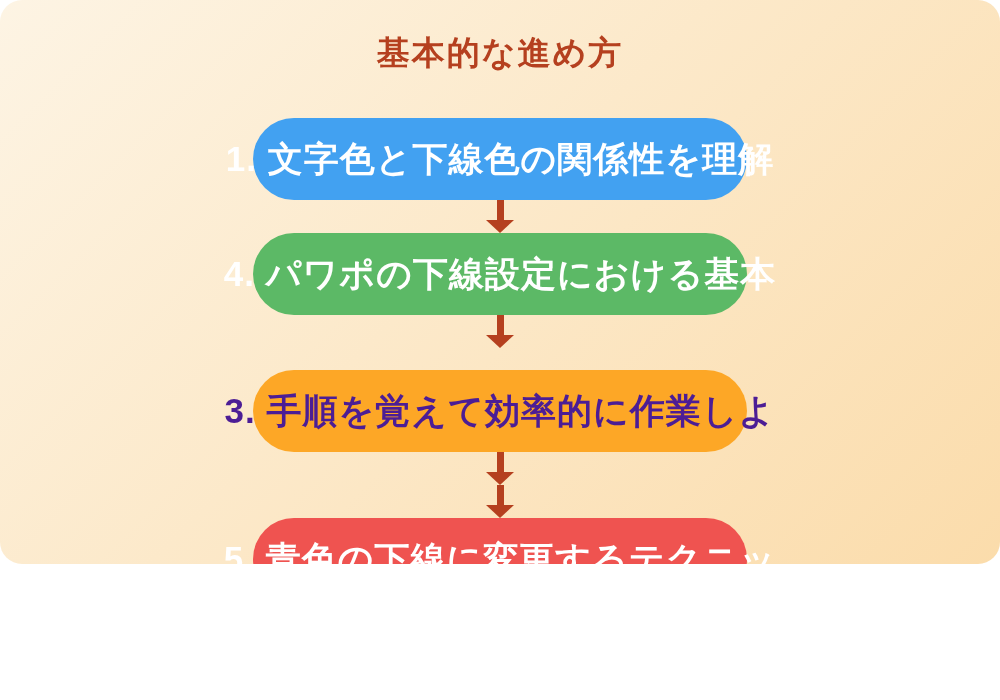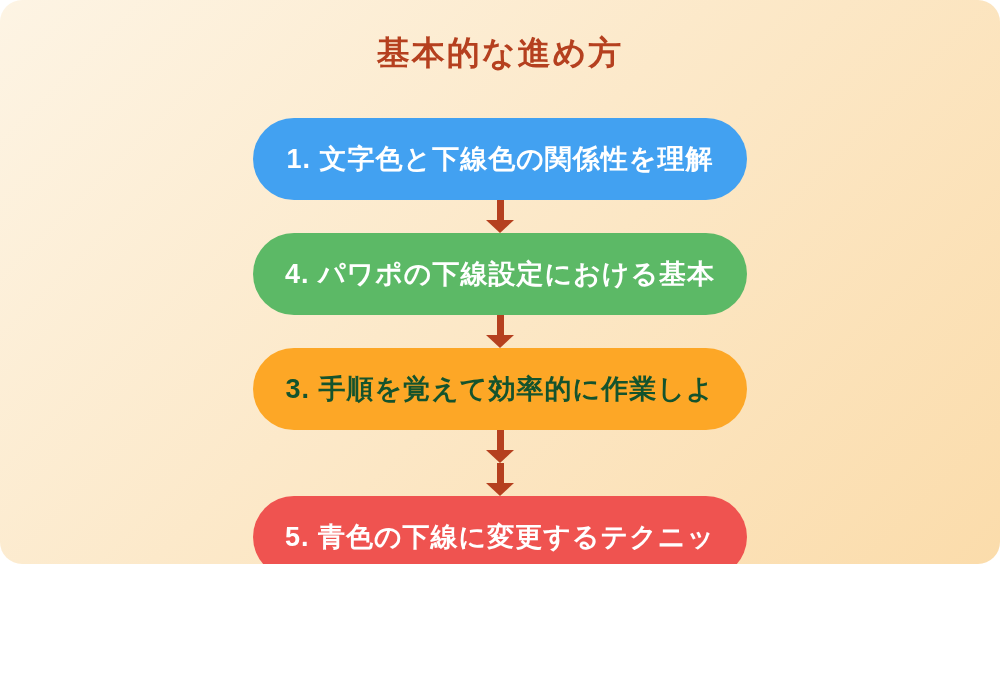--- a/index.html
+++ b/index.html
@@ -32,21 +32,21 @@
     align-items: center;
   }
   .step {
     width: 494px;
     height: 82px;
     border-radius: 41px;
     display: flex;
     align-items: center;
     justify-content: center;
     color: #ffffff;
-    font-size: 27px;
+    font-size: 35px;
     font-weight: bold;
     letter-spacing: 1px;
     white-space: nowrap;
   }
   .arrow {
     height: 33px;
     display: flex;
     flex-direction: column;
     align-items: center;
     justify-content: flex-end;
@@ -78,21 +78,21 @@
       <div class="stem"></div>
       <div class="head"></div>
     </div>
     <div class="step" style="background: rgb(92, 185, 102); color: rgb(255, 255, 255);">
       <span>4. パワポの下線設定における基本</span>
     </div>
     <div class="arrow">
       <div class="stem"></div>
       <div class="head"></div>
     </div>
-    <div class="step" style="background: rgb(253, 167, 38); color: #14532d;">
+    <div class="step" style="background: rgb(253, 167, 38); color: #4c1d95; margin-top: 22px;">
       <span>3. 手順を覚えて効率的に作業しよ</span>
     </div>
     <div class="arrow">
       <div class="stem"></div>
       <div class="head"></div>
     </div>
     <div class="arrow">
       <div class="stem"></div>
       <div class="head"></div>
     </div>

